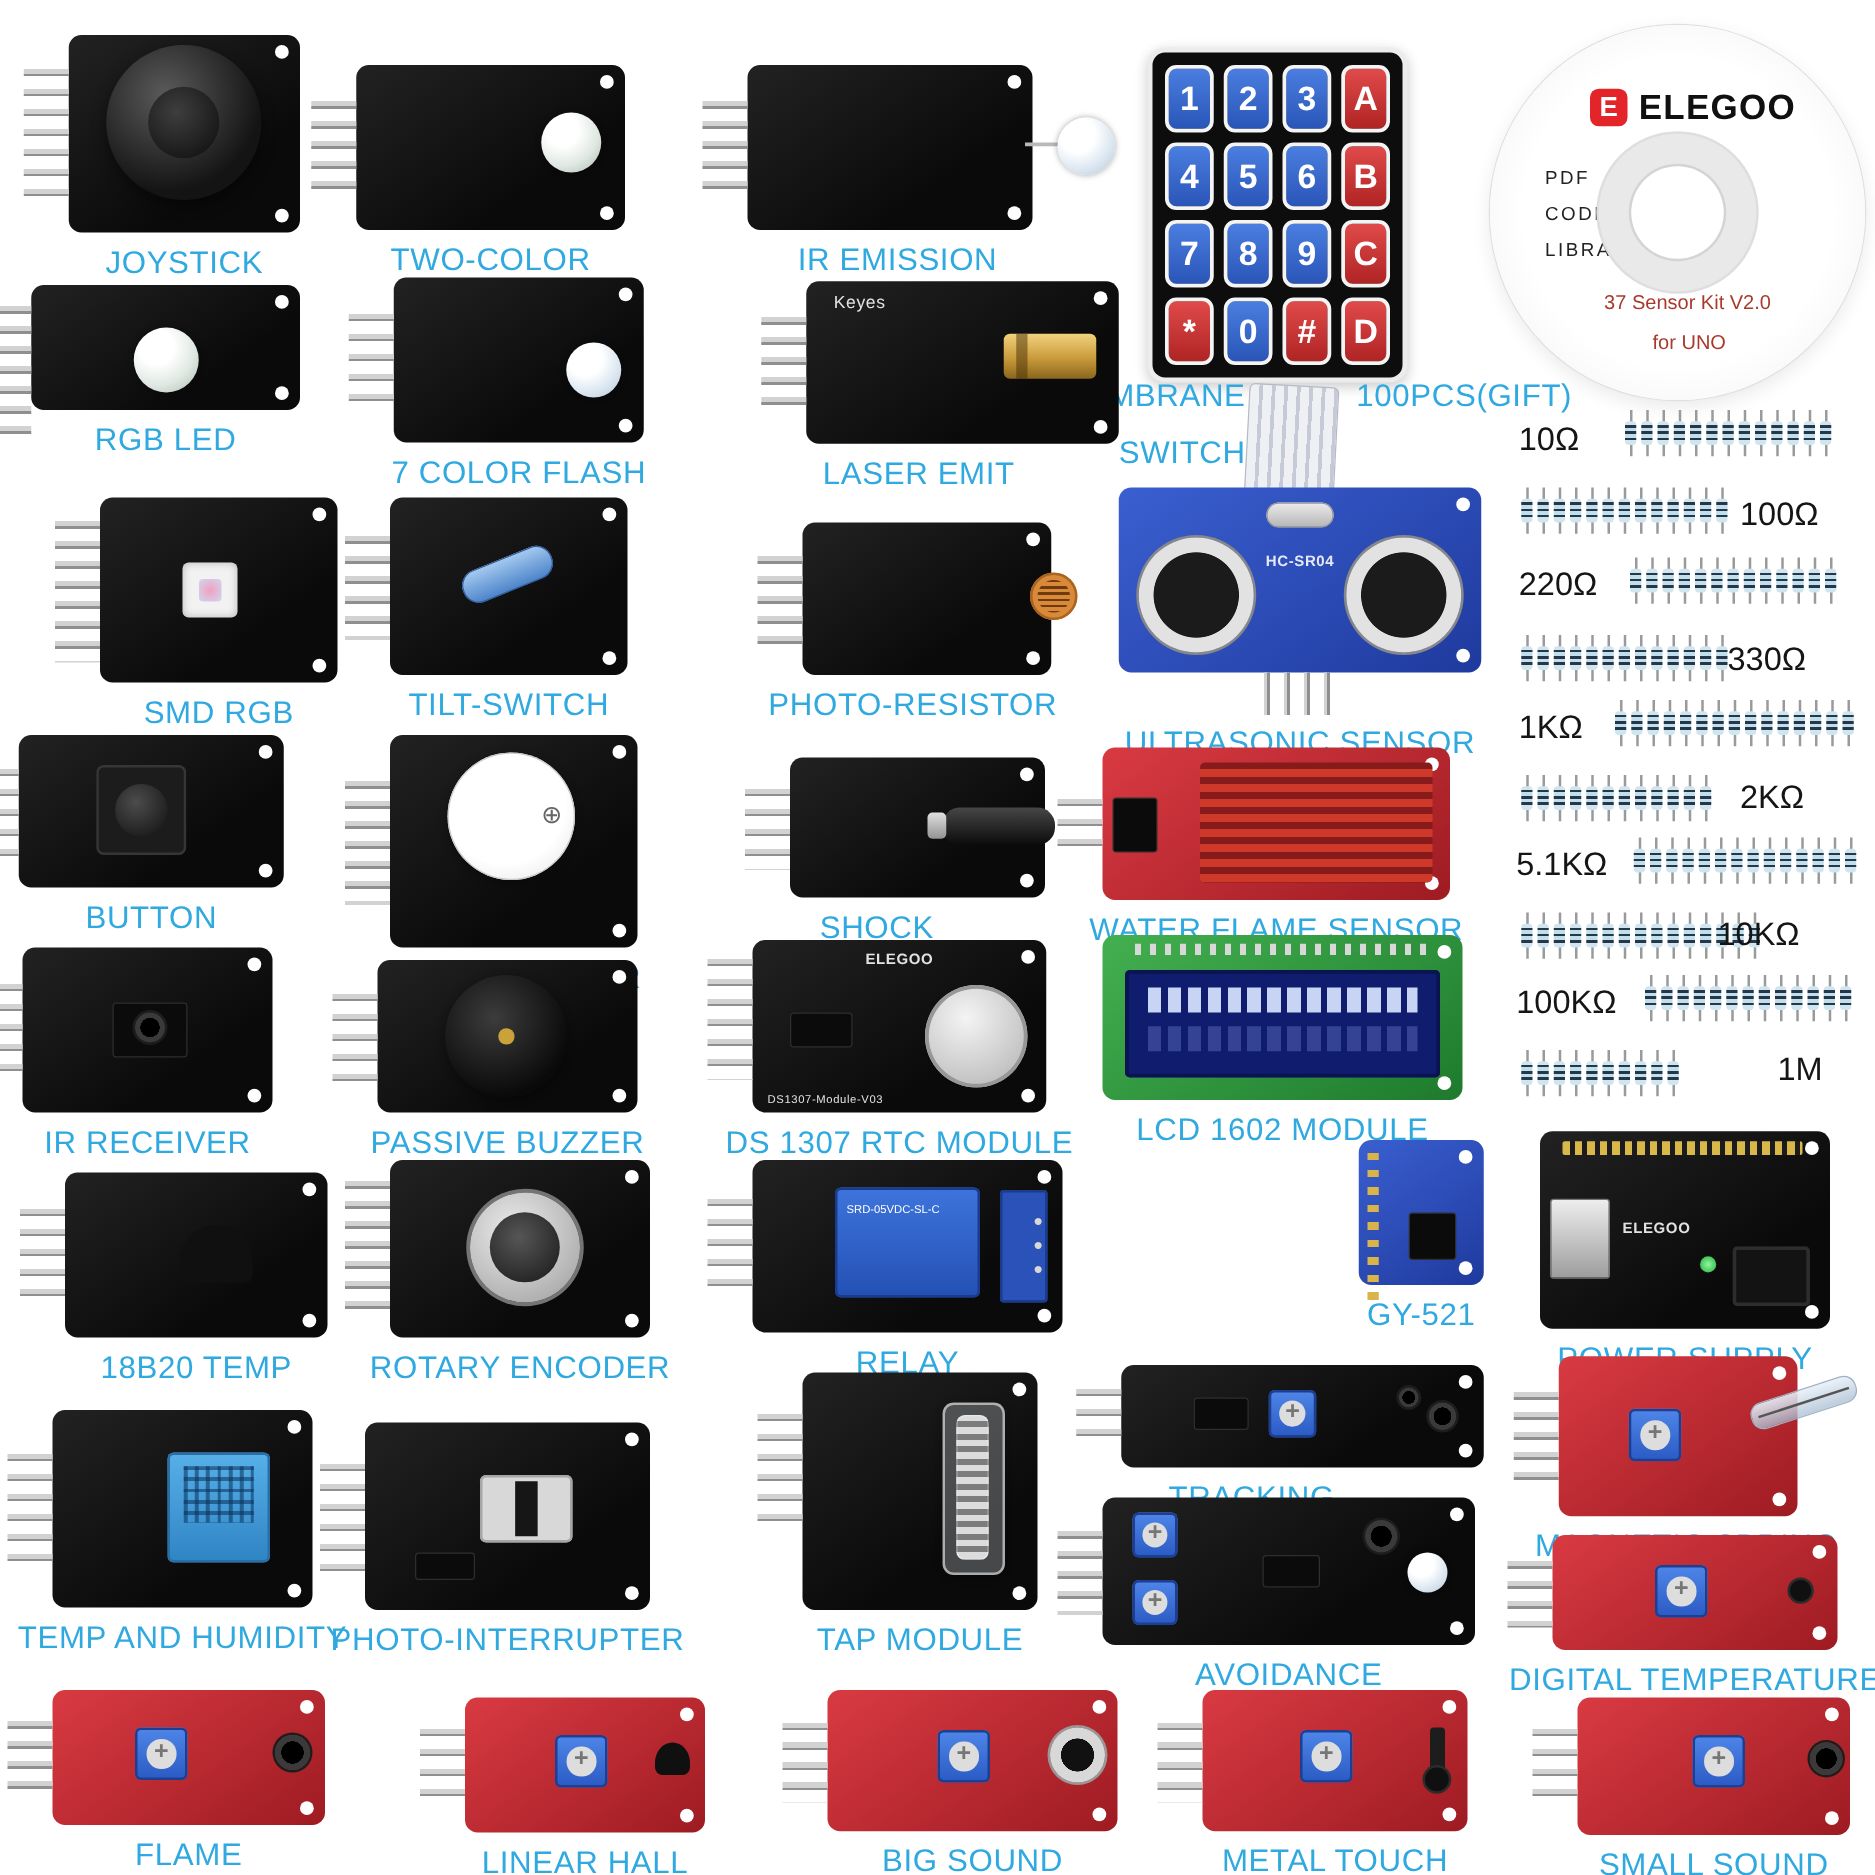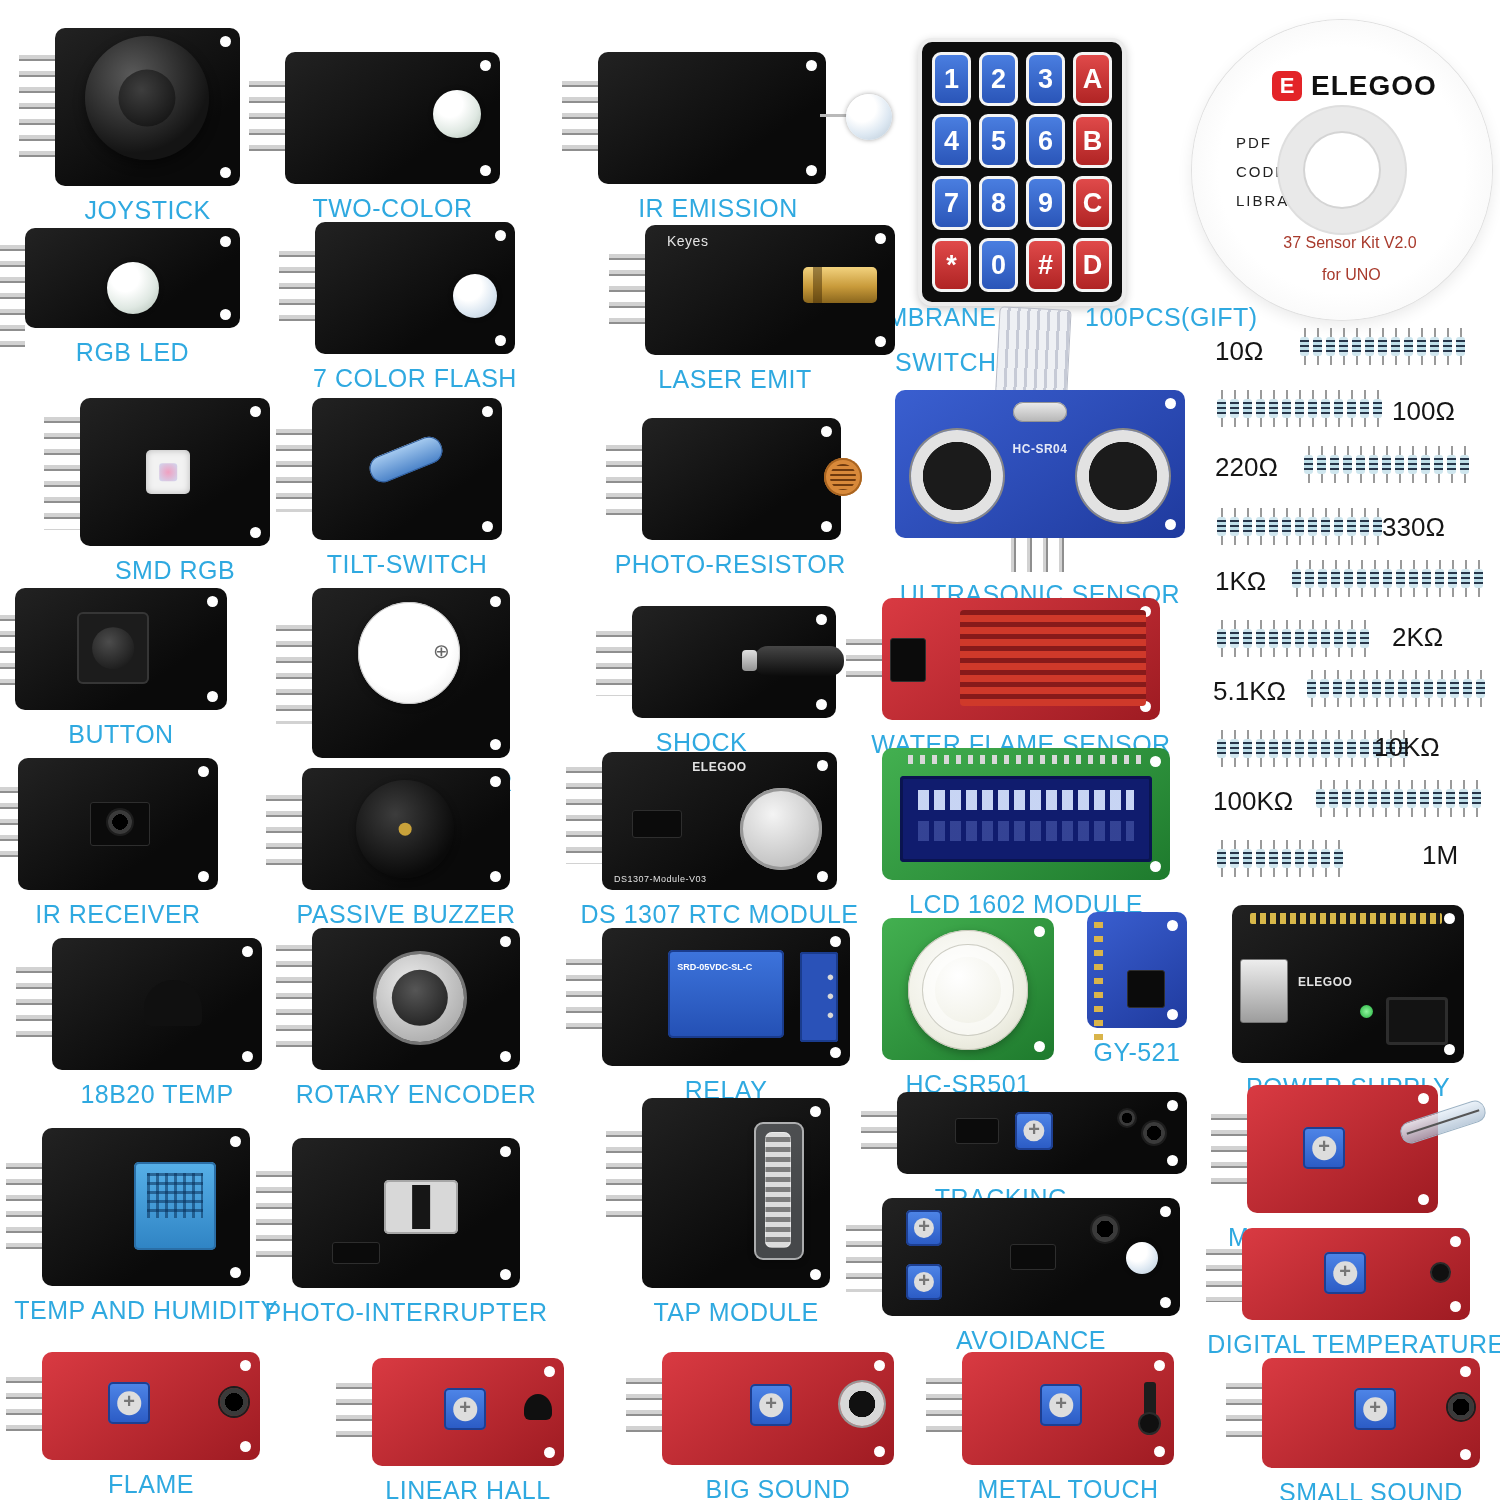--- a/index.html
+++ b/index.html
@@ -47,21 +47,21 @@
   .fresnel{position:absolute;border-radius:50%;background:radial-gradient(circle at 42% 38%,#ffffff,#efefe4 62%,#d8d8ca);box-shadow:inset 0 0 0 1px #c6c6b8,0 3px 9px rgba(0,0,0,.28);}
   .fresnel::after{content:"";position:absolute;inset:12%;border-radius:50%;box-shadow:inset 0 0 0 1px rgba(185,185,172,.7),inset 0 0 0 13px rgba(255,255,255,.5);}
   .pot{position:absolute;width:42px;height:42px;background:linear-gradient(#4f86e8,#2a5ac4);border-radius:5px;box-shadow:inset 0 0 0 2px #1d3f92;}
   .pot::before{content:"";position:absolute;left:50%;top:50%;width:56%;height:56%;transform:translate(-50%,-50%);border-radius:50%;background:#ddd;}
   .pot::after{content:"+";position:absolute;left:50%;top:50%;transform:translate(-50%,-56%);color:#767676;font-size:20px;font-weight:bold;}
   .chip{position:absolute;background:#0b0b0b;border:1px solid #2e2e2e;border-radius:3px;}
   .chip-w{position:absolute;background:#f2f2f2;border-radius:5px;box-shadow:inset 0 0 7px rgba(0,0,0,.25);}
   .chip-w::after{content:"";position:absolute;left:50%;top:50%;width:40%;height:40%;transform:translate(-50%,-50%);border-radius:3px;background:radial-gradient(circle,#f0a0c0,#cfd8f0);}
   .knob{position:absolute;border-radius:50%;background:radial-gradient(circle at 40% 35%,#ececec,#9c9c9c);box-shadow:0 0 0 3px #747474;}
   .knob::after{content:"";position:absolute;left:50%;top:50%;width:64%;height:64%;transform:translate(-50%,-50%);border-radius:50%;background:radial-gradient(circle at 42% 36%,#565656,#171717);}
-  .relay-box{position:absolute;background:linear-gradient(#3d74dc,#2450b4);border-radius:5px;box-shadow:inset 0 0 0 2px #1a3c8e;font-weight:bold;}
+  .relay-box{position:absolute;background:linear-gradient(#3d74dc,#2450b4);border-radius:5px;box-shadow:inset 0 0 0 2px #1a3c8e;}
   .rb-text{position:absolute;left:8%;top:12%;width:84%;color:#fff;font-size:9px;line-height:1.4;}
   .screw{position:absolute;background:#2a52b8;border-radius:3px;color:#d8d8d8;font-size:13px;writing-mode:vertical-rl;text-align:center;letter-spacing:4px;box-shadow:inset 0 0 0 2px #1a3c8e;}
   .to92{position:absolute;background:#101010;border-radius:50% 50% 6px 6px/62% 62% 6px 6px;}
   .dht{position:absolute;background:linear-gradient(#57b0e8,#2f84c4);border-radius:5px;box-shadow:inset 0 0 0 2px #2a6ea6;}
   .dht::after{content:"";position:absolute;inset:12% 16% 36% 16%;background:repeating-linear-gradient(to right,rgba(8,48,90,.55) 0 3px,transparent 3px 9px),repeating-linear-gradient(to bottom,rgba(8,48,90,.55) 0 3px,transparent 3px 9px);}
   .slot{position:absolute;background:#d8d8d8;border-radius:5px;box-shadow:inset 0 0 0 2px #a6a6a6;}
   .slot::after{content:"";position:absolute;left:50%;top:10%;width:24%;height:80%;transform:translateX(-50%);background:#161616;}
   .shell{position:absolute;border:2px solid rgba(255,255,255,.55);border-radius:9px;background:rgba(225,232,240,.28);box-shadow:0 2px 6px rgba(0,0,0,.25);}
   .spring-v{position:absolute;background:repeating-linear-gradient(to bottom,#dcdcdc 0 5px,#7c7c7c 5px 10px);border-radius:7px;box-shadow:inset 0 0 0 1px rgba(255,255,255,.4);}
   .mic{position:absolute;border-radius:50%;background:radial-gradient(circle,#111 0 42%,#d8d8d8 43% 100%);box-shadow:0 0 0 2px #979797;}
@@ -450,25 +450,20 @@
   <div class="mod" style="left:602px;top:928px;width:248px;height:138px">
     <div class="pcb"></div>
     <div class="pins l"></div>
     <div class="relay-box" style="left:66px;top:22px;width:116px;height:88px">
       <div class="rb-text">SRD-05VDC-SL-C</div>
     </div>
     <div class="screw" style="left:198px;top:24px;width:38px;height:90px">●●●</div>
     <div class="label">RELAY</div>
   </div>
 
-  <div class="mod" style="left:882px;top:918px;width:172px;height:142px">
-    <div class="pcb green"></div>
-    <div class="fresnel" style="left:26px;top:12px;width:120px;height:120px"></div>
-    <div class="label">HC-SR501</div>
-  </div>
 
   <div class="mod" style="left:1087px;top:912px;width:100px;height:116px">
     <div class="pcb blue"></div>
     <div class="pinholes" style="left:7px;top:10px;height:126px"></div>
     <div class="chip" style="left:40px;top:58px;width:36px;height:36px"></div>
     <div class="label">GY-521</div>
   </div>
 
   <div class="mod" style="left:1232px;top:905px;width:232px;height:158px">
     <div class="pcb"></div>

